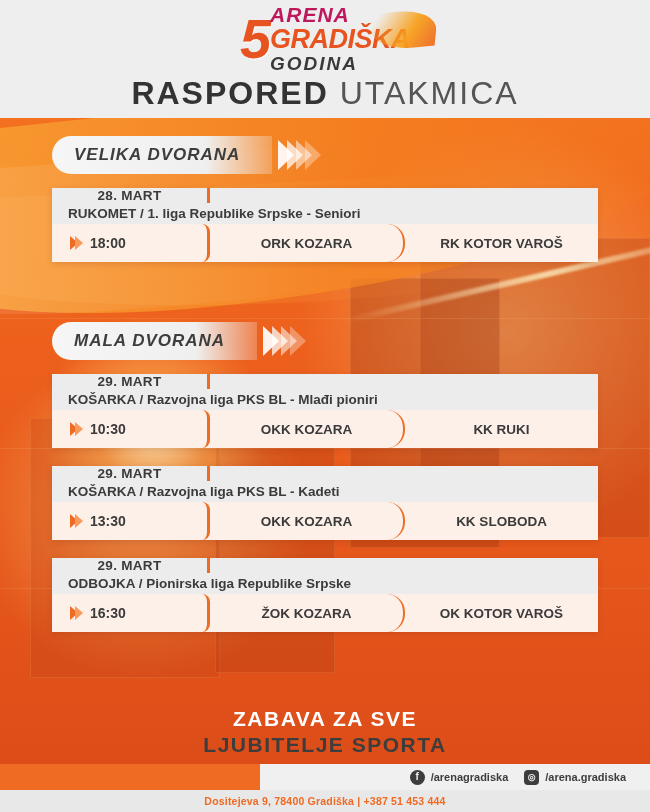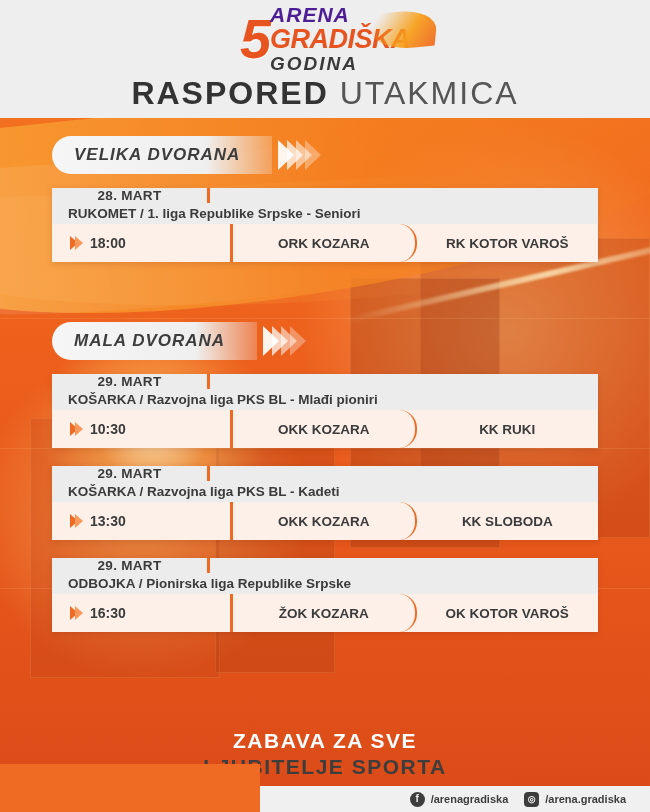--- a/index.html
+++ b/index.html
@@ -46,21 +46,21 @@
   .logo-words {
     display: flex;
     flex-direction: column;
     align-items: flex-start;
     margin-left: 2px;
   }
   .logo-arena {
     font-size: 21px;
     font-weight: bold;
     font-style: italic;
-    color: #4c1d95;
+    color: #be185d;
     line-height: 1;
     letter-spacing: 1px;
     text-align: right;
   }
   .logo-gradiska {
     font-size: 27px;
     font-weight: bold;
     font-style: italic;
     color: #e8541f;
     line-height: 1.05;
@@ -229,28 +229,29 @@
     font-weight: bold;
     color: #3b3b3b;
   }
   .match-bottom {
     display: flex;
     background: #fdf0e8;
     height: 38px;
     align-items: stretch;
   }
   .match-time {
-    width: 181px;
+    width: 158px;
     display: flex;
     align-items: center;
     padding-left: 18px;
     font-size: 14px;
     font-weight: bold;
     color: #3b3b3b;
     border-right: 3px solid #ef6a23;
+    border-radius: 8px;
   }
   .time-arrows {
     display: flex;
     margin-right: 10px;
   }
   .tchev {
     width: 0; height: 0;
     border-top: 7px solid transparent;
     border-bottom: 7px solid transparent;
     border-left: 8px solid #ef6a23;
@@ -492,16 +493,17 @@
           <div class="social">
             <span class="soc-icon">f</span>
             <span>/arenagradiska</span>
           </div>
           <div class="social">
             <span class="soc-icon ig">◎</span>
             <span>/arena.gradiska</span>
           </div>
         </div>
       </div>
+      <div class="footer-bottom">Dositejeva 9, 78400 Gradiška | +387 51 453 444</div>
     </div>
   </div>
 
 </div>
 
 </body></html>

